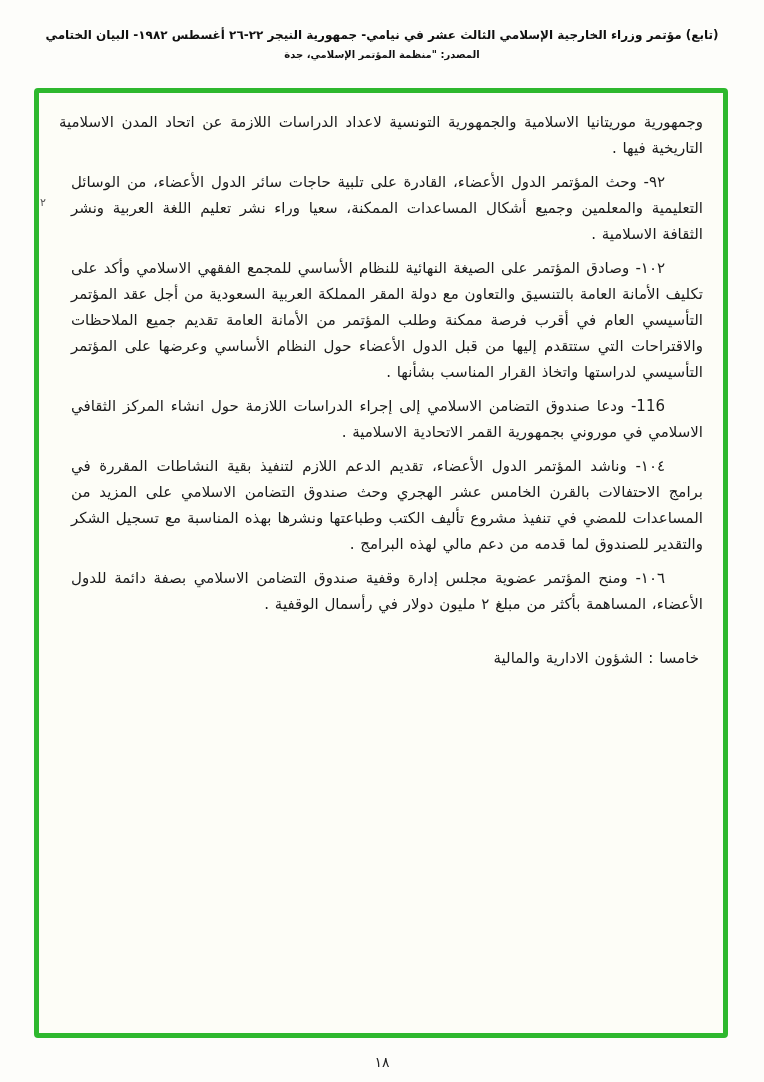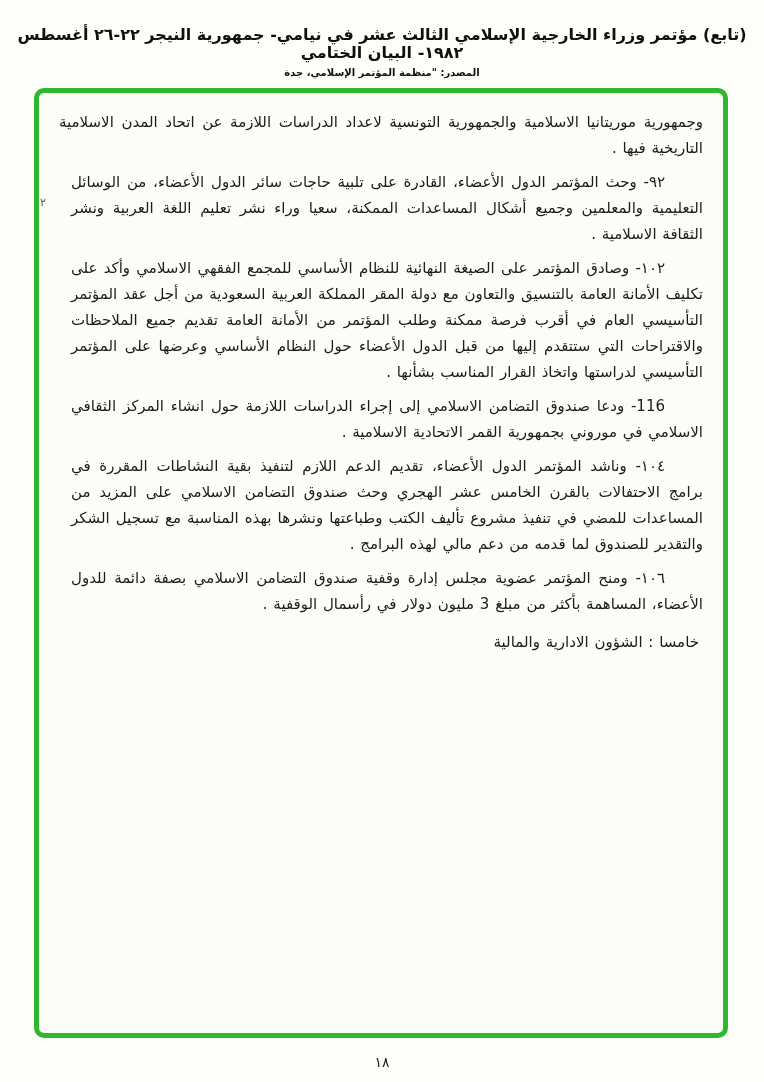--- a/index.html
+++ b/index.html
@@ -13,51 +13,51 @@
     position: relative;
     width: 764px; height: 1082px;
     background: #fdfdfa;
     direction: rtl;
     overflow: hidden;
   }
   .header-title {
     padding: 26px 16px 0 16px;
     text-align: center;
     font-weight: bold;
-    font-size: 16px;
+    font-size: 12px;
     line-height: 18px;
     color: #101010;
   }
   .source-line {
     text-align: center;
     font-weight: bold;
     font-size: 10px;
     margin-top: 5px;
     color: #101010;
   }
   .doc-frame {
     position: absolute;
     top: 88px; right: 36px; left: 34px;
     height: 950px;
     border: 5px solid var(--frame-green, #2eb82e);
-    border-radius: 10px;
+    border-radius: 4px;
     padding: 8px 20px 10px 20px;
     background: #fdfdf7;
     overflow: hidden;
   }
   .doc-frame p {
     margin: 8px 0;
     font-size: 15px;
     line-height: 26px;
     text-align: justify;
     color: #1b1b1b;
     word-spacing: 1px;
   }
   p.numbered { text-indent: 38px; margin-left: 12px; }
-  p.section-heading { text-indent: 4px; margin-top: 12px; }
+  p.section-heading { text-indent: 4px; margin-top: 28px; }
   .margin-mark {
     position: absolute;
     top: 196px; left: 40px;
     font-size: 11px;
     color: #555;
   }
   .page-number {
     position: absolute;
     bottom: 12px; left: 0; right: 0;
     text-align: center;
@@ -73,21 +73,21 @@
   <div class="header-title">(تابع) مؤتمر وزراء الخارجية الإسلامي الثالث عشر في نيامي- جمهورية النيجر ٢٢-٢٦ أغسطس ١٩٨٢- البيان الختامي</div>
 
   <div class="source-line">المصدر: "منظمة المؤتمر الإسلامي، جدة</div>
 
   <div class="doc-frame">
     <p>وجمهورية موريتانيا الاسلامية والجمهورية التونسية لاعداد الدراسات اللازمة عن اتحاد المدن الاسلامية التاريخية فيها .</p>
     <p class="numbered">٩٢- وحث المؤتمر الدول الأعضاء، القادرة على تلبية حاجات سائر الدول الأعضاء، من الوسائل التعليمية والمعلمين وجميع أشكال المساعدات الممكنة، سعيا وراء نشر تعليم اللغة العربية ونشر الثقافة الاسلامية .</p>
     <p class="numbered">١٠٢- وصادق المؤتمر على الصيغة النهائية للنظام الأساسي للمجمع الفقهي الاسلامي وأكد على تكليف الأمانة العامة بالتنسيق والتعاون مع دولة المقر المملكة العربية السعودية من أجل عقد المؤتمر التأسيسي العام في أقرب فرصة ممكنة وطلب المؤتمر من الأمانة العامة تقديم جميع الملاحظات والاقتراحات التي ستتقدم إليها من قبل الدول الأعضاء حول النظام الأساسي وعرضها على المؤتمر التأسيسي لدراستها واتخاذ القرار المناسب بشأنها .</p>
     <p class="numbered">116- ودعا صندوق التضامن الاسلامي إلى إجراء الدراسات اللازمة حول انشاء المركز الثقافي الاسلامي في موروني بجمهورية القمر الاتحادية الاسلامية .</p>
     <p class="numbered">١٠٤- وناشد المؤتمر الدول الأعضاء، تقديم الدعم اللازم لتنفيذ بقية النشاطات المقررة في برامج الاحتفالات بالقرن الخامس عشر الهجري وحث صندوق التضامن الاسلامي على المزيد من المساعدات للمضي في تنفيذ مشروع تأليف الكتب وطباعتها ونشرها بهذه المناسبة مع تسجيل الشكر والتقدير للصندوق لما قدمه من دعم مالي لهذه البرامج .</p>
-    <p class="numbered">١٠٦- ومنح المؤتمر عضوية مجلس إدارة وقفية صندوق التضامن الاسلامي بصفة دائمة للدول الأعضاء، المساهمة بأكثر من مبلغ 3 مليون دولار في رأسمال الوقفية .</p>
+    <p class="numbered">١٠٦- ومنح المؤتمر عضوية مجلس إدارة وقفية صندوق التضامن الاسلامي بصفة دائمة للدول الأعضاء، المساهمة بأكثر من مبلغ ٢ مليون دولار في رأسمال الوقفية .</p>
     <p class="section-heading">خامسا : الشؤون الادارية والمالية</p>
   </div>
 
   <div class="margin-mark">٢</div>
 
   <div class="page-number">١٨</div>
 
 </div>
 
 </body></html>

